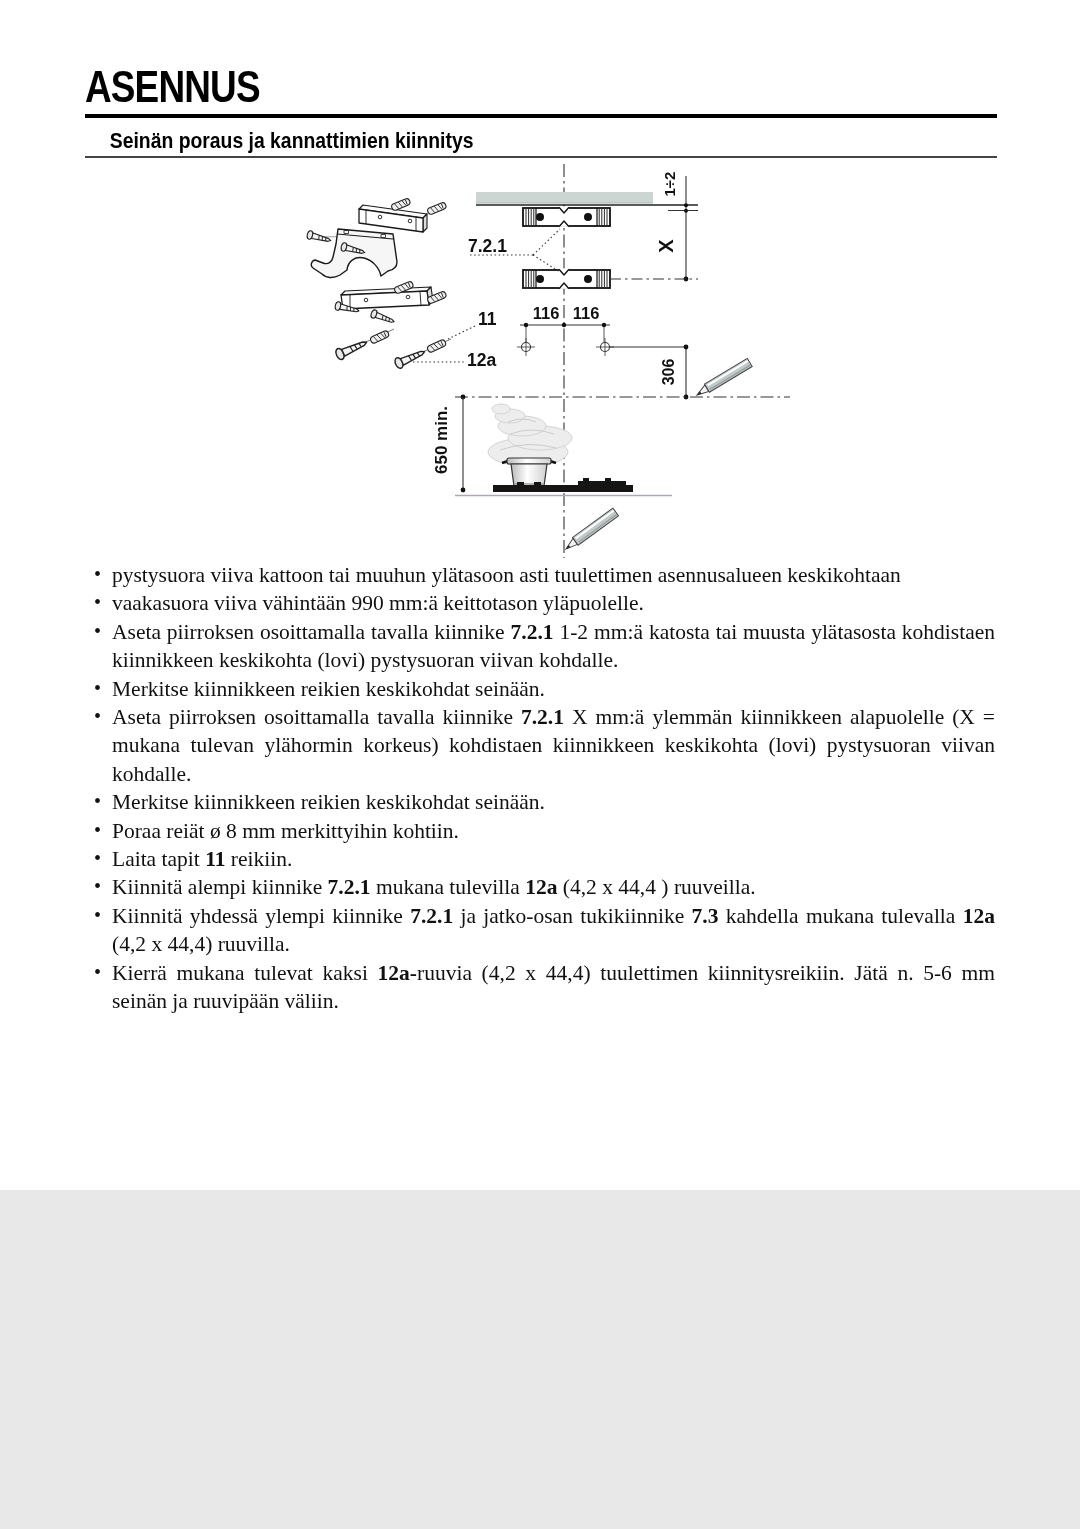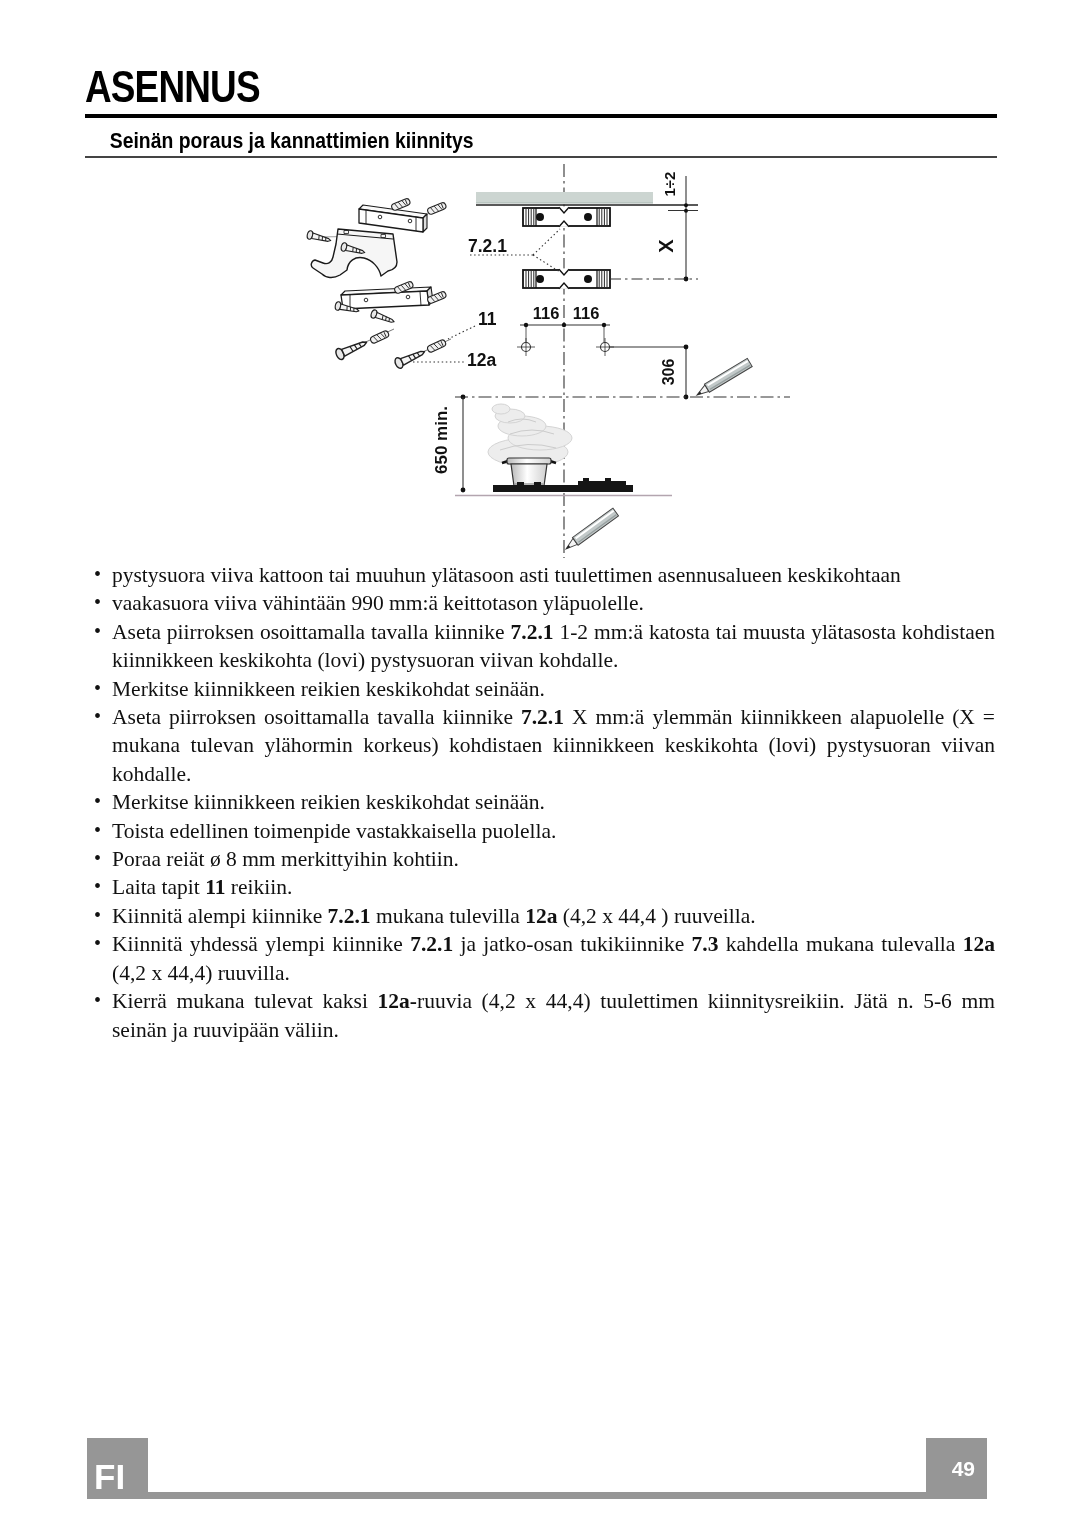--- a/index.html
+++ b/index.html
@@ -1,17 +1,17 @@
 <!DOCTYPE html>
 <html><head>
 <meta charset="utf-8">
 <style>
   html,body{margin:0;padding:0;background:#e8e8e8;}
   .page{
-    position:relative;width:1080px;height:1529px;background:#ffffff;
+    position:relative;width:1080px;height:1190px;background:#ffffff;
     margin:0 auto;overflow:hidden;
     font-family:"Liberation Serif", serif;color:#111;
   }
   
   .title{
     position:absolute;top:64px;left:85px;margin:0;
     font-family:"Liberation Sans", sans-serif;font-weight:bold;
     font-size:45px;line-height:1;letter-spacing:-1px;color:#000;
     transform:scaleX(0.82);transform-origin:0 50%;white-space:nowrap;
   }
@@ -268,21 +268,20 @@
   </svg>
 
   <div class="bodytext">
     <ul>
         <li><span>pystysuora viiva kattoon tai muuhun ylätasoon asti tuulettimen asennusalueen keskikohtaan</span></li>
         <li><span>vaakasuora viiva vähintään 990 mm:ä keittotason yläpuolelle.</span></li>
         <li><span>Aseta piirroksen osoittamalla tavalla kiinnike </span><b>7.2.1</b><span> 1-2 mm:ä katosta tai muusta ylätasosta kohdistaen kiinnikkeen keskikohta (lovi) pystysuoran viivan kohdalle.</span></li>
         <li><span>Merkitse kiinnikkeen reikien keskikohdat seinään.</span></li>
         <li><span>Aseta piirroksen osoittamalla tavalla kiinnike </span><b>7.2.1</b><span> X mm:ä ylemmän kiinnikkeen alapuolelle (X = mukana tulevan ylähormin korkeus) kohdistaen kiinnikkeen keskikohta (lovi) pystysuoran viivan kohdalle.</span></li>
         <li><span>Merkitse kiinnikkeen reikien keskikohdat seinään.</span></li>
-        <li><span>Toista edellinen toimenpide vastakkaisella puolella.</span></li>
         <li><span>Poraa reiät ø 8 mm merkittyihin kohtiin.</span></li>
         <li><span>Laita tapit </span><b>11</b><span> reikiin.</span></li>
         <li><span>Kiinnitä alempi kiinnike </span><b>7.2.1</b><span> mukana tulevilla </span><b>12a</b><span> (4,2 x 44,4 ) ruuveilla.</span></li>
         <li><span>Kiinnitä yhdessä ylempi kiinnike </span><b>7.2.1</b><span> ja jatko-osan tukikiinnike </span><b>7.3</b><span> kahdella mukana tulevalla </span><b>12a</b><span> (4,2 x 44,4) ruuvilla.</span></li>
         <li><span>Kierrä mukana tulevat kaksi </span><b>12a-</b><span>ruuvia (4,2 x 44,4) tuulettimen kiinnitysreikiin. Jätä n. 5-6 mm seinän ja ruuvipään väliin.</span></li>
       </ul>
   </div>
 
   <div class="footer-bar"></div>
   <div class="lang-box">FI</div>

